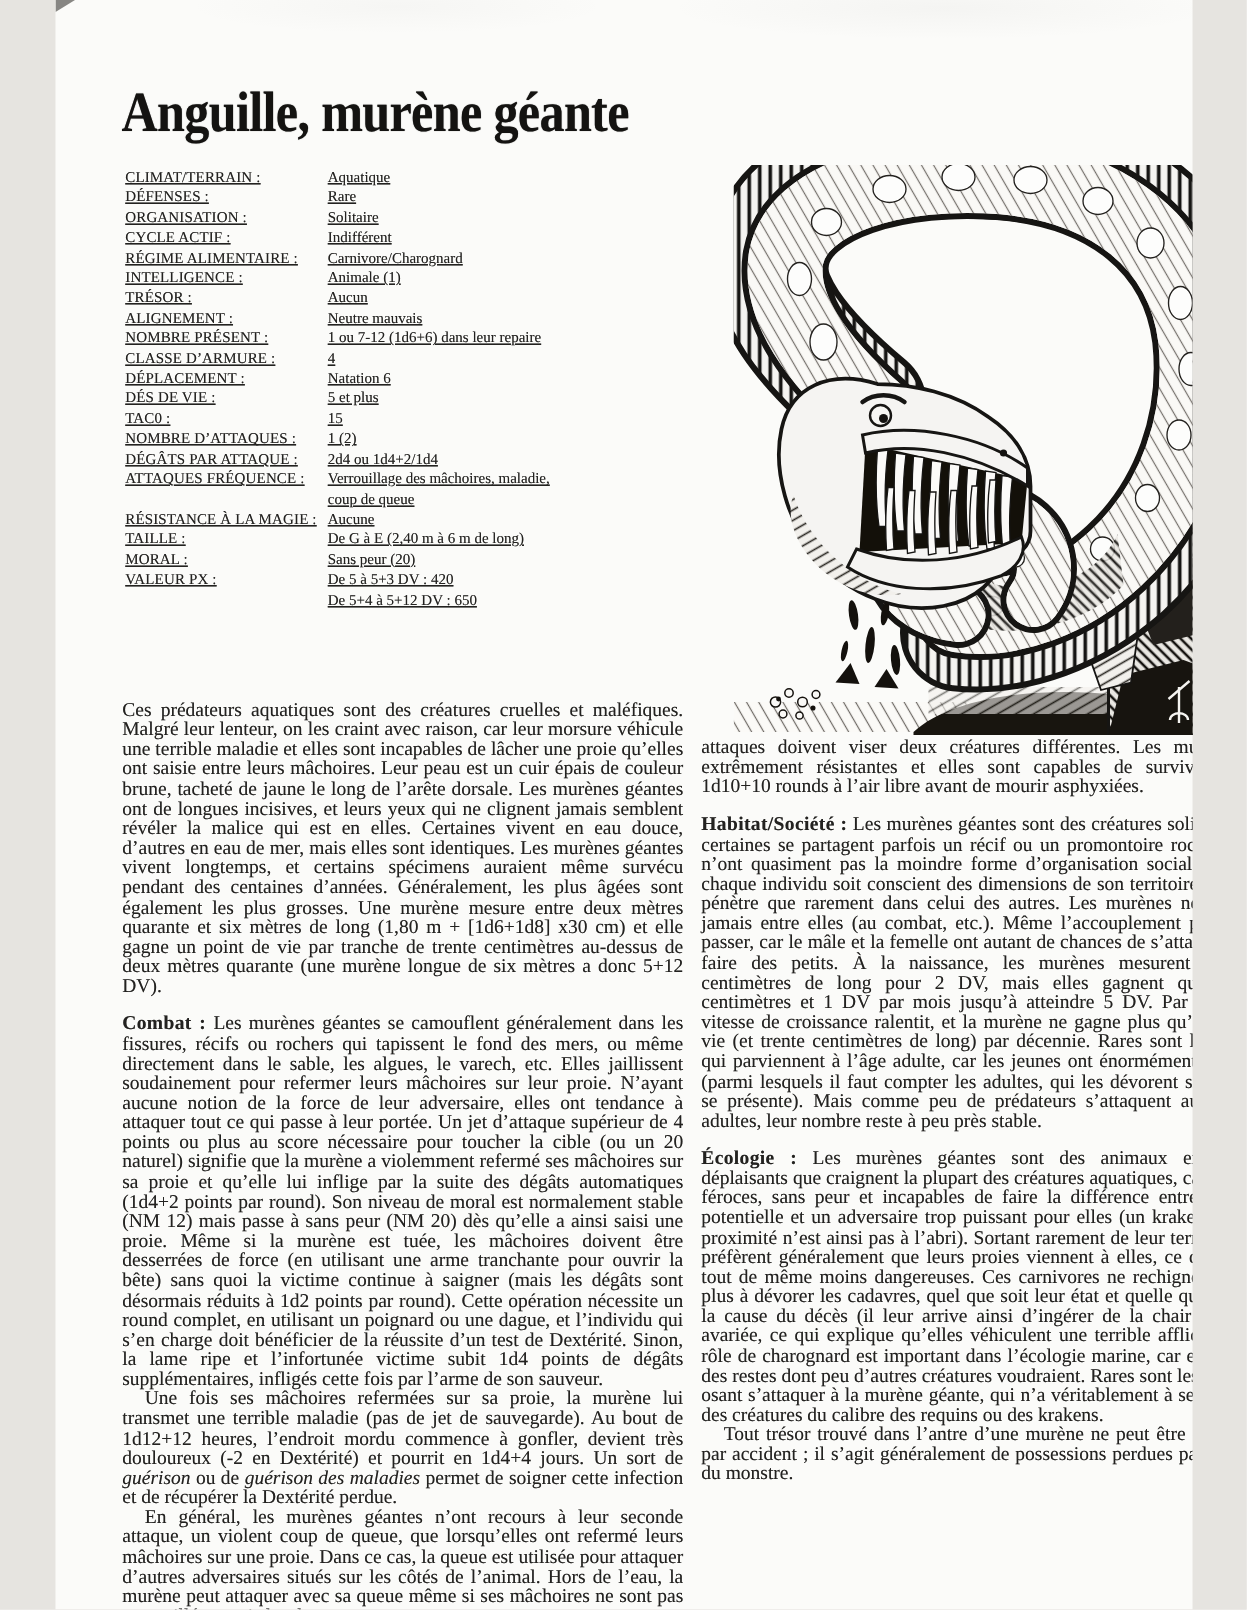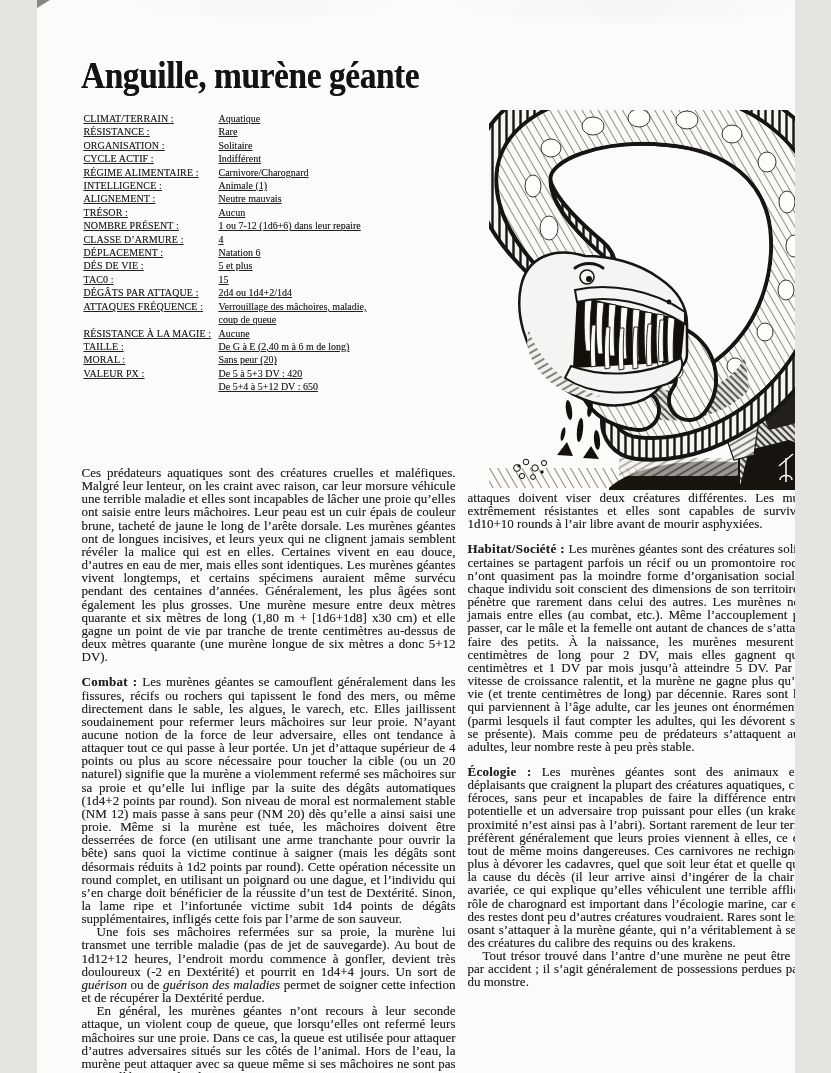--- a/index.html
+++ b/index.html
@@ -68,21 +68,21 @@
   <h1 class="title">Anguille, murène géante</h1>
 
   <div class="stat-block" id="stat-rows">
       <div class="stat-row">
         <span class="stat-label">CLIMAT/TERRAIN :</span>
         <span class="stat-value">
           <span class="stat-line"><span>Aquatique</span></span>
         </span>
       </div>
       <div class="stat-row">
-        <span class="stat-label">RÉSISTANCE :</span>
+        <span class="stat-label">DÉFENSES :</span>
         <span class="stat-value">
           <span class="stat-line"><span>Rare</span></span>
         </span>
       </div>
       <div class="stat-row">
         <span class="stat-label">ORGANISATION :</span>
         <span class="stat-value">
           <span class="stat-line"><span>Solitaire</span></span>
         </span>
       </div>
@@ -98,32 +98,32 @@
           <span class="stat-line"><span>Carnivore/Charognard</span></span>
         </span>
       </div>
       <div class="stat-row">
         <span class="stat-label">INTELLIGENCE :</span>
         <span class="stat-value">
           <span class="stat-line"><span>Animale (1)</span></span>
         </span>
       </div>
       <div class="stat-row">
+        <span class="stat-label">TRÉSOR :</span>
+        <span class="stat-value">
+          <span class="stat-line"><span>Aucun</span></span>
+        </span>
+      </div>
+      <div class="stat-row">
         <span class="stat-label">ALIGNEMENT :</span>
         <span class="stat-value">
           <span class="stat-line"><span>Neutre mauvais</span></span>
         </span>
       </div>
       <div class="stat-row">
-        <span class="stat-label">TRÉSOR :</span>
-        <span class="stat-value">
-          <span class="stat-line"><span>Aucun</span></span>
-        </span>
-      </div>
-      <div class="stat-row">
         <span class="stat-label">NOMBRE PRÉSENT :</span>
         <span class="stat-value">
           <span class="stat-line"><span>1 ou 7-12 (1d6+6) dans leur repaire</span></span>
         </span>
       </div>
       <div class="stat-row">
         <span class="stat-label">CLASSE D’ARMURE :</span>
         <span class="stat-value">
           <span class="stat-line"><span>4</span></span>
         </span>
@@ -137,20 +137,26 @@
       <div class="stat-row">
         <span class="stat-label">DÉS DE VIE :</span>
         <span class="stat-value">
           <span class="stat-line"><span>5 et plus</span></span>
         </span>
       </div>
       <div class="stat-row">
         <span class="stat-label">TAC0 :</span>
         <span class="stat-value">
           <span class="stat-line"><span>15</span></span>
+        </span>
+      </div>
+      <div class="stat-row">
+        <span class="stat-label">NOMBRE D’ATTAQUES :</span>
+        <span class="stat-value">
+          <span class="stat-line"><span>1 (2)</span></span>
         </span>
       </div>
       <div class="stat-row">
         <span class="stat-label">DÉGÂTS PAR ATTAQUE :</span>
         <span class="stat-value">
           <span class="stat-line"><span>2d4 ou 1d4+2/1d4</span></span>
         </span>
       </div>
       <div class="stat-row">
         <span class="stat-label">ATTAQUES FRÉQUENCE :</span>

